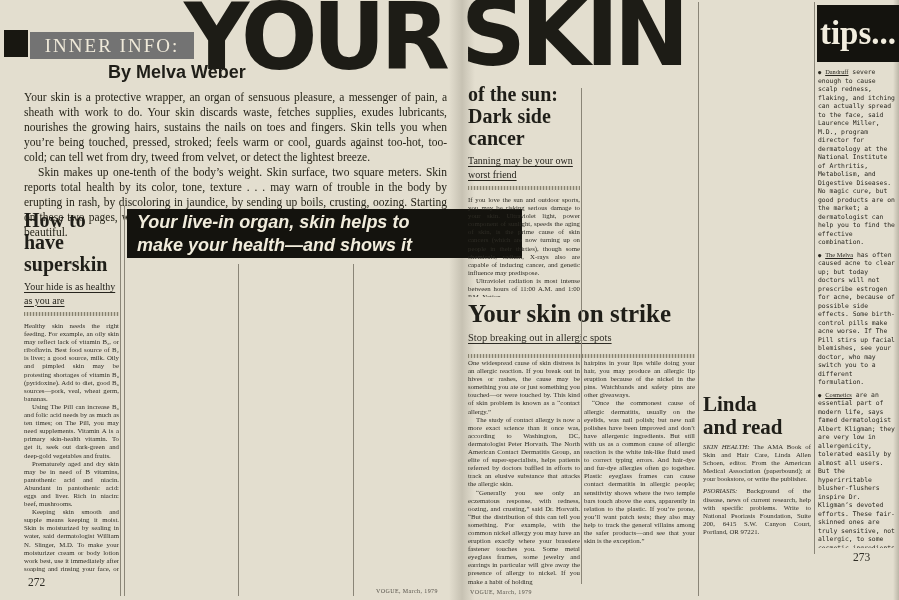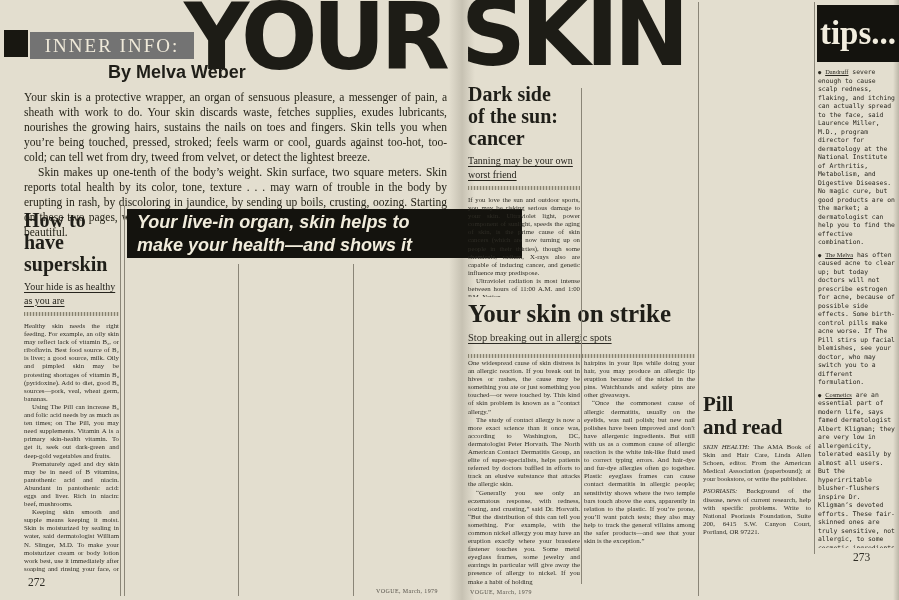--- a/index.html
+++ b/index.html
@@ -106,22 +106,22 @@
 </div>
 
 <div class="abs vrule" style="left:238px;top:264px;height:332px;"></div>
 
 <div class="abs vrule" style="left:353px;top:264px;height:332px;"></div>
 
 <div class="abs credit" style="left:376px;top:588px;">VOGUE, March, 1979</div>
 
 <div class="abs col col-sun">
   <div class="h1">
+    <div>of the sun:</div>
     <div>Dark side</div>
-    <div>of the sun:</div>
     <div>cancer</div>
   </div>
   <div class="sub">Tanning may be your own worst friend</div>
   <div class="bar"></div>
   <div class="body">
     <p>If you love the sun and outdoor sports, you may be risking serious damage to your skin. Ultraviolet light, power component of sunlight, speeds the aging of skin, is the prime cause of skin cancers (which are now turning up on people in their thirties), though some chemicals, radium, X-rays also are capable of inducing cancer, and genetic influence may predispose.</p>
     <p>Ultraviolet radiation is most intense between hours of 11:00 A.M. and 1:00 P.M. Nation-</p>
   </div>
 </div>
 
@@ -141,21 +141,21 @@
     <p>“Once the commonest cause of allergic dermatitis, usually on the eyelids, was nail polish; but new nail polishes have been improved and don’t have allergenic ingredients. But still with us as a common cause of allergic reaction is the white ink-like fluid used to correct typing errors. And hair-dye and fur-dye allergies often go together. Plastic eyeglass frames can cause contact dermatitis in allergic people; sensitivity shows where the two temple bars touch above the ears, apparently in relation to the plastic. If you’re prone, you’ll want patch tests; they also may help to track the general villains among the safer products—and see that your skin is the exception.”</p>
   </div>
 </div>
 <div class="abs credit" style="left:470px;top:589px;">VOGUE, March, 1979</div>
 
 <div class="abs vrule" style="left:581px;top:88px;height:496px;"></div>
 <div class="abs vrule" style="left:698px;top:2px;height:594px;"></div>
 <div class="abs vrule" style="left:814px;top:2px;height:552px;"></div>
 
 <div class="abs write-head">
-  <div>Pill</div>
+  <div>Linda</div>
   <div>and read</div>
 </div>
 <div class="abs write-body">
   <p><span class="wlead">SKIN HEALTH:</span> <span>The AMA Book of Skin and Hair Care, Linda Allen Schoen, editor. From the American Medical Association (paperbound); at your bookstore, or write the publisher.</span></p>
   <p><span class="wlead">PSORIASIS:</span> <span>Background of the disease, news of current research, help with specific problems. Write to National Psoriasis Foundation, Suite 200, 6415 S.W. Canyon Court, Portland, OR 97221.</span></p>
 </div>
 
 <div class="abs tips-box">
   <span>tips...</span>
 </div>

